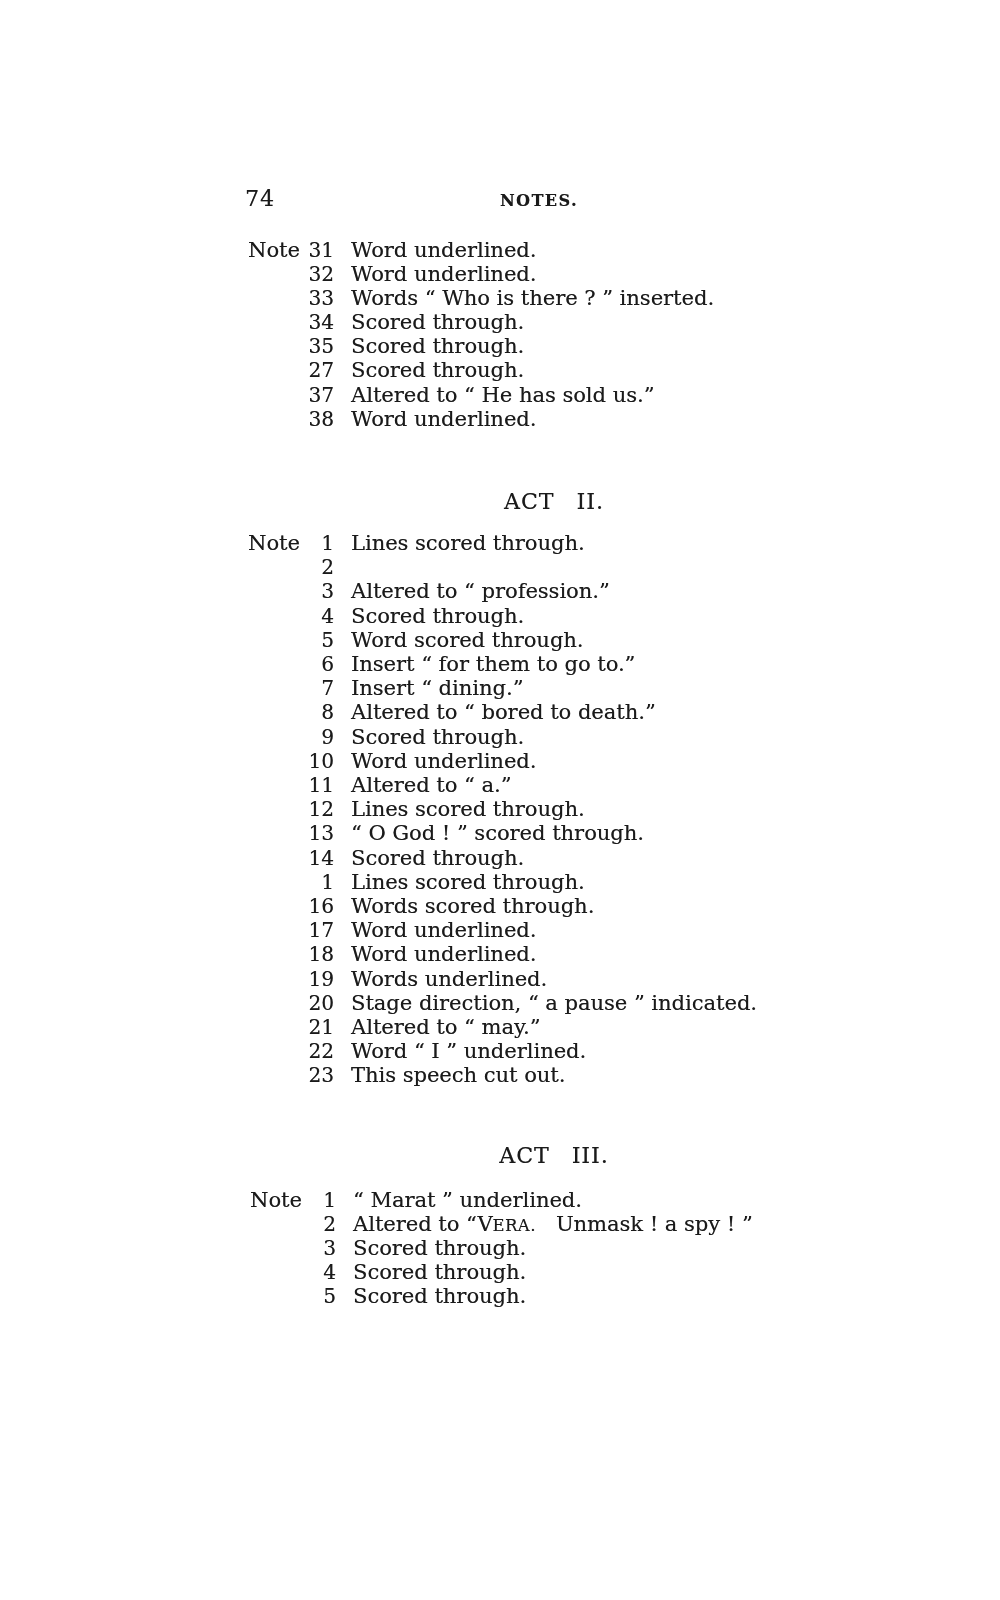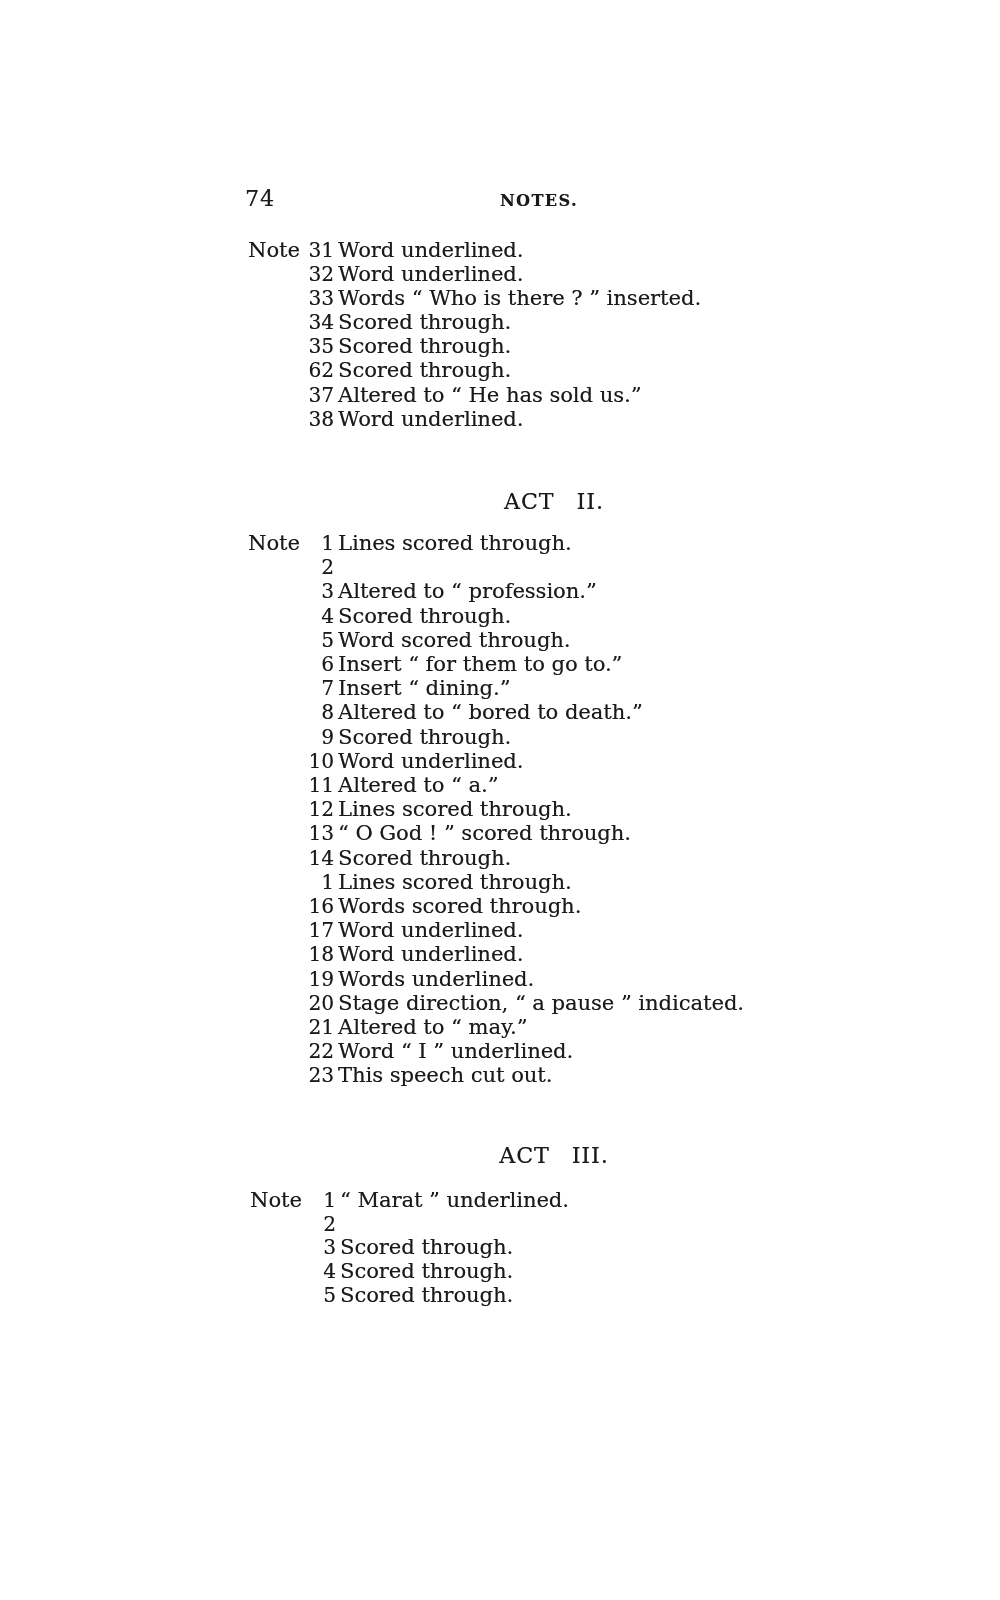--- a/index.html
+++ b/index.html
@@ -64,21 +64,21 @@
     width: 56px;
     flex: 0 0 56px;
   }
   .note-num {
     width: 30px;
     flex: 0 0 30px;
     text-align: right;
     font-size: 20px;
   }
   .note-text {
-    margin-left: 4px;
+    margin-left: 17px;
     white-space: pre-wrap;
   }
   .note-part-small {
     font-size: 0.78em;
     letter-spacing: 0.5px;
   }
 </style>
 </head>
 <body>
 
@@ -109,21 +109,21 @@
         <span class="note-num">34</span>
         <span class="note-text">Scored through.</span>
       </div>
       <div class="note-row">
         <span class="note-label"></span>
         <span class="note-num">35</span>
         <span class="note-text">Scored through.</span>
       </div>
       <div class="note-row">
         <span class="note-label"></span>
-        <span class="note-num">62</span>
+        <span class="note-num">27</span>
         <span class="note-text">Scored through.</span>
       </div>
       <div class="note-row">
         <span class="note-label"></span>
         <span class="note-num">37</span>
         <span class="note-text">Altered to “ He has sold us.”</span>
       </div>
       <div class="note-row">
         <span class="note-label"></span>
         <span class="note-num">38</span>
@@ -254,20 +254,21 @@
 
   <div class="notes notes-2">
       <div class="note-row">
         <span class="note-label">Note</span>
         <span class="note-num">1</span>
         <span class="note-text">“ Marat ” underlined.</span>
       </div>
       <div class="note-row">
         <span class="note-label"></span>
         <span class="note-num">2</span>
+        <span class="note-text"><span>Altered to “V</span><span class="note-part-small">ERA.</span><span>   Unmask ! a spy ! ”</span></span>
       </div>
       <div class="note-row">
         <span class="note-label"></span>
         <span class="note-num">3</span>
         <span class="note-text">Scored through.</span>
       </div>
       <div class="note-row">
         <span class="note-label"></span>
         <span class="note-num">4</span>
         <span class="note-text">Scored through.</span>

